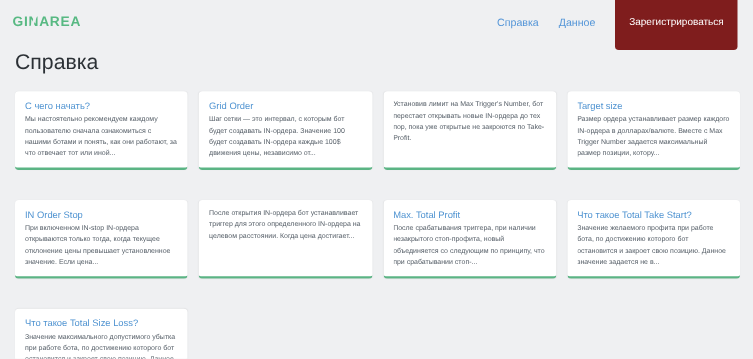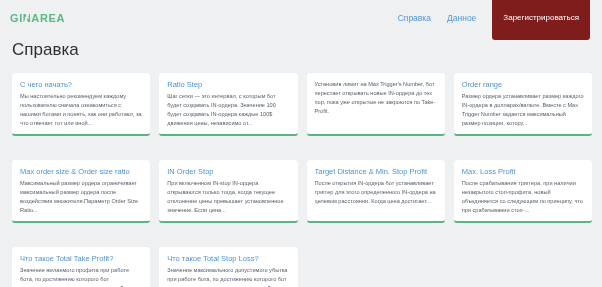--- a/index.html
+++ b/index.html
@@ -120,58 +120,53 @@
 
   <div class="grid">
 
     <div class="card">
       <div class="card-title">С чего начать?</div>
       <div class="card-body">Мы настоятельно рекомендуем каждому пользователю сначала ознакомиться с нашими ботами и понять, как они работают, за что отвечает тот или иной...</div>
     </div>
 
 
     <div class="card">
-      <div class="card-title">Ratio Step</div>
+      <div class="card-title">Grid Order</div>
       <div class="card-body">Шаг сетки — это интервал, с которым бот будет создавать IN-ордера. Значение 100 будет создавать IN-ордера каждые 100$ движения цены, независимо от...</div>
     </div>
 
     <div class="card">
       <div class="card-body">Установив лимит на Max Trigger's Number, бот перестает открывать новые IN-ордера до тех пор, пока уже открытые не закроются по Take-Profit.</div>
     </div>
 
     <div class="card">
-      <div class="card-title">Order range</div>
+      <div class="card-title">Target size</div>
       <div class="card-body">Размер ордера устанавливает размер каждого IN-ордера в долларах/валюте. Вместе с Max Trigger Number задается максимальный размер позиции, котору...</div>
     </div>
 
-    <div class="card">
-      <div class="card-title">Max order size &amp; Order size ratio</div>
-      <div class="card-body">Максимальный размер ордера ограничивает максимальный размер ордера после воздействия множителя.Параметр Order Size Ratio...</div>
-    </div>
 
     <div class="card">
       <div class="card-title">IN Order Stop</div>
       <div class="card-body">При включенном IN-stop IN-ордера открываются только тогда, когда текущее отклонение цены превышает установленное значение. Если цена...</div>
     </div>
 
     <div class="card">
-      <div class="card-title">Target Distance &amp; Min. Stop Profit</div>
       <div class="card-body">После открытия IN-ордера бот устанавливает триггер для этого определенного IN-ордера на целевом расстоянии. Когда цена достигает...</div>
     </div>
 
     <div class="card">
-      <div class="card-title">Max. Loss Profit</div>
+      <div class="card-title">Max. Total Profit</div>
       <div class="card-body">После срабатывания триггера, при наличии незакрытого стоп-профита, новый объединяется со следующим по принципу, что при срабатывании стоп-...</div>
     </div>
 
 
     <div class="card">
-      <div class="card-title">Что такое Total Take Profit?</div>
+      <div class="card-title">Что такое Total Take Start?</div>
       <div class="card-body">Значение желаемого профита при работе бота, по достижению которого бот остановится и закроет свою позицию. Данное значение задается не в...</div>
     </div>
 
     <div class="card">
-      <div class="card-title">Что такое Total Stop Loss?</div>
+      <div class="card-title">Что такое Total Size Loss?</div>
       <div class="card-body">Значение максимального допустимого убытка при работе бота, по достижению которого бот остановится и закроет свою позицию. Данное значение задается в...</div>
     </div>
 
   </div>
 </div>
 
 </body></html>

